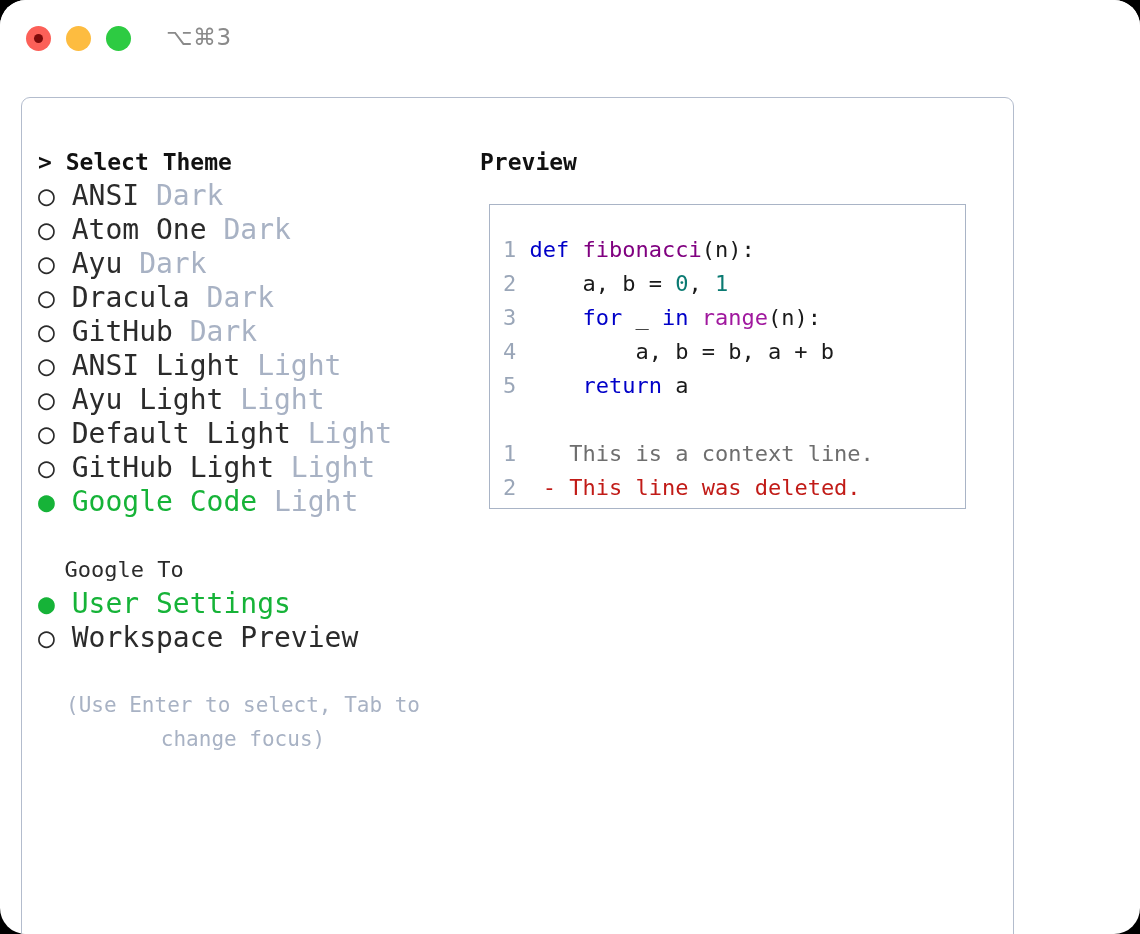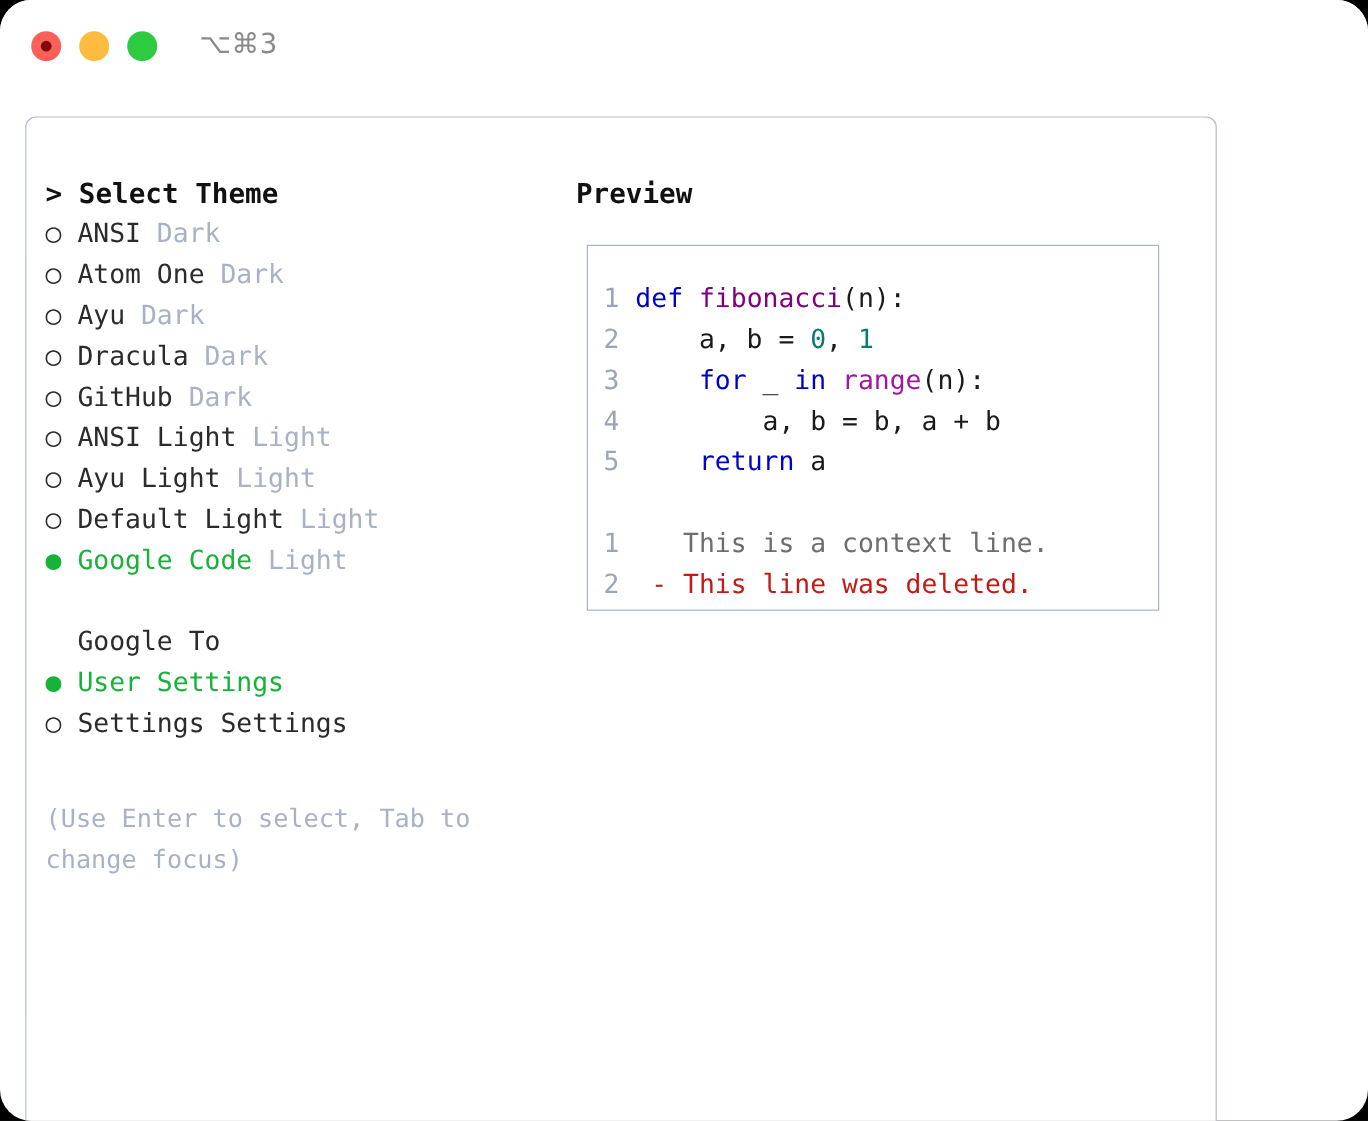--- a/index.html
+++ b/index.html
@@ -73,44 +73,45 @@
   .section-title {
     font-size: 23px;
     font-weight: bold;
     color: #111111;
     line-height: 34px;
     white-space: pre;
   }
   #theme-list, #apply-list { margin: 0; padding: 0; list-style: none; }
   .opt {
     display: block;
-    font-size: 22px;
+    font-size: 28px;
     line-height: 34px;
     color: #2b2b2b;
     white-space: pre;
   }
   .bullet { display: inline-block; width: 1.0ch; }
   .opt .label { color: #2b2b2b; }
   .opt.selected .label { color: #16b338; }
   .opt.selected .bullet { color: #16b338; }
   .badge { color: #a8b2c4; }
 
   #applyto-head {
     font-size: 22px;
     line-height: 34px;
     color: #2b2b2b;
     white-space: pre;
     margin-top: 34px;
   }
   #hint {
-    margin-top: 44px;
+    margin-top: 33px;
     font-size: 21px;
     line-height: 34px;
     color: #a8b2c4;
     width: 410px;
+    text-align: center;
   }
 
   
   #right-col {
     position: absolute;
     left: 458px; top: 47px;
     width: 490px;
   }
   #preview-title {
     font-size: 23px;
@@ -171,28 +172,29 @@
 
       <ul id="theme-list">
           <li class="opt"><span class="bullet">○</span><span class="label"> ANSI</span><span class="badge"> Dark</span></li>
           <li class="opt"><span class="bullet">○</span><span class="label"> Atom One</span><span class="badge"> Dark</span></li>
           <li class="opt"><span class="bullet">○</span><span class="label"> Ayu</span><span class="badge"> Dark</span></li>
           <li class="opt"><span class="bullet">○</span><span class="label"> Dracula</span><span class="badge"> Dark</span></li>
           <li class="opt"><span class="bullet">○</span><span class="label"> GitHub</span><span class="badge"> Dark</span></li>
           <li class="opt"><span class="bullet">○</span><span class="label"> ANSI Light</span><span class="badge"> Light</span></li>
           <li class="opt"><span class="bullet">○</span><span class="label"> Ayu Light</span><span class="badge"> Light</span></li>
           <li class="opt"><span class="bullet">○</span><span class="label"> Default Light</span><span class="badge"> Light</span></li>
+          <li class="opt"><span class="bullet">○</span><span class="label"> GitHub Light</span><span class="badge"> Light</span></li>
           <li class="opt selected"><span class="bullet">●</span><span class="label"> Google Code</span><span class="badge"> Light</span></li>
         </ul>
 
       <div id="applyto-head">  <span>Google To</span></div>
 
       <ul id="apply-list">
           <li class="opt selected"><span class="bullet">●</span><span class="label"> User Settings</span></li>
-          <li class="opt"><span class="bullet">○</span><span class="label"> Settings Settings</span></li>
+          <li class="opt"><span class="bullet">○</span><span class="label"> Workspace Preview</span></li>
         </ul>
 
       <div id="hint">(Use Enter to select, Tab to change focus)</div>
     </div>
 
     <div id="right-col">
       <div id="preview-title">Preview</div>
       <div id="code-box">
           <div class="code-line"><span class="ln">1</span><span class="kw">def </span><span class="fn">fibonacci</span><span class="pun">(n):</span></div>
           <div class="code-line"><span class="ln">2</span><span class="pun">    a, b = </span><span class="num">0</span><span class="pun">, </span><span class="num">1</span></div>

